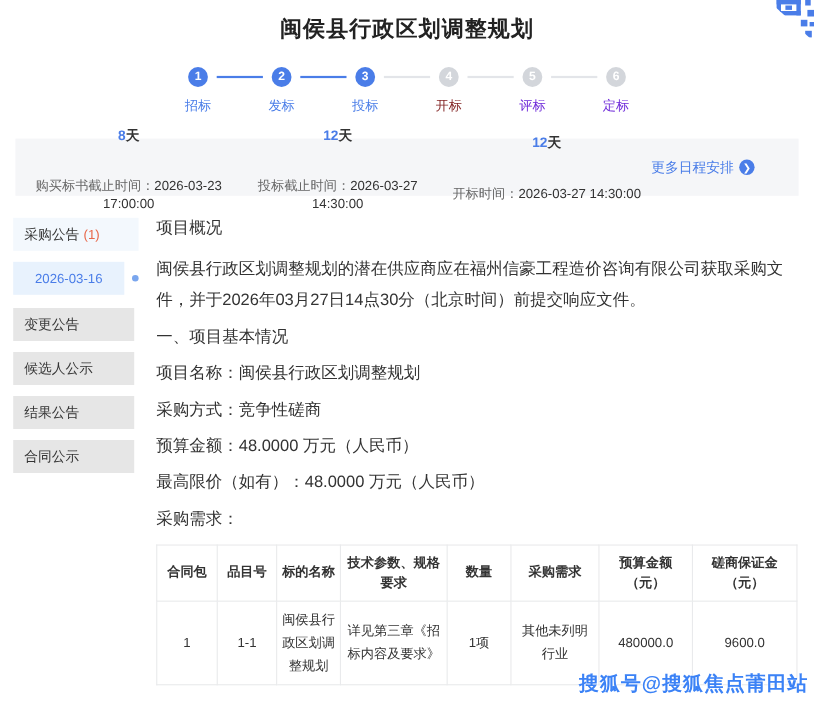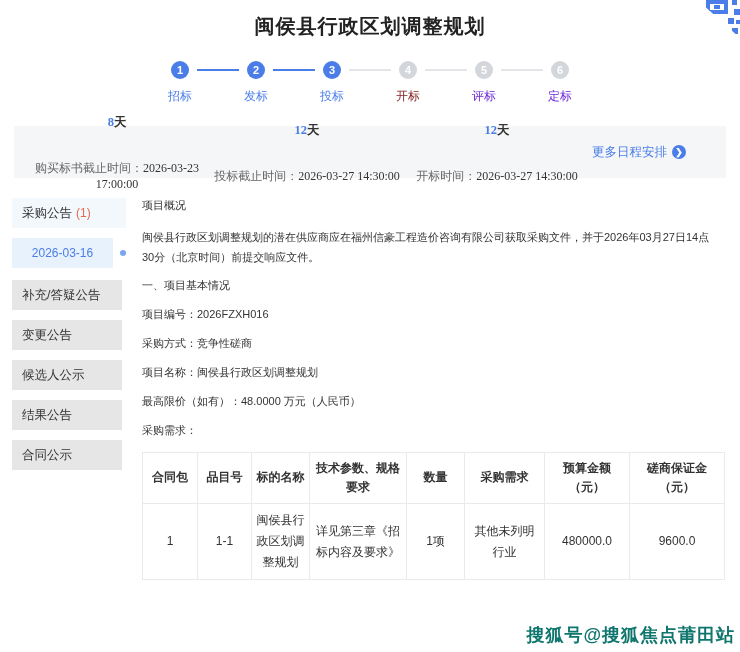--- a/index.html
+++ b/index.html
@@ -20,21 +20,21 @@
     font-weight:bold; display:flex; align-items:center; justify-content:center;
     background:var(--step-inactive,#d3d6db); }
   .step--done .step-circle { background:var(--accent,#4a7de8); }
   .step-label { margin-top:9px; font-size:12px; color:#6d28d9; white-space:nowrap; }
   .step--done .step-label { color:var(--accent,#4a7de8); }
   .step--emph .step-label { color:#7f1d1d; }
   .step-line { width:42px; height:2px; margin-top:8px; background:#e3e5e9; }
   .step-line--active { background:var(--accent,#4a7de8); }
   
   .schedule-bar { margin:21px 14px 0; background:var(--strip-bg,#f5f6f8); height:52px;
-    display:flex; align-items:center; padding:0 8px;font-family:Liberation Serif, serif; }
+    display:flex; align-items:center; padding:0 8px; }
   .schedule-item { flex:1; text-align:center; }
   .schedule-days { font-size:12.5px; font-weight:bold; color:#333; line-height:1.6; }
   .schedule-days .num { color:var(--accent,#4a7de8); }
   .schedule-meta { font-size:12px;margin-top:28px; }
   .schedule-label { color:#666; }
   .schedule-time { color:#333; }
   .more-link { width:126px; flex:none; display:flex; align-items:center; gap:5px;
     color:var(--accent,#4a7de8); font-size:12.5px; cursor:pointer; }
   .arrow-icon { width:14px; height:14px; border-radius:50%; background:var(--accent,#4a7de8);
     color:#fff; font-size:9px; display:inline-flex; align-items:center; justify-content:center;
@@ -48,34 +48,34 @@
   .side-item--active { background:var(--sidebar-active-bg,#f3f8fd); width:114px; }
   .side-badge { color:var(--badge,#e8684a); margin-left:4px; font-size:12px; }
   .side-date { position:relative; width:101px; height:30px; line-height:30px; text-align:center;
     background:var(--date-bg,#e8f2fd); color:var(--accent,#4a7de8); font-size:12px;
     margin-bottom:12px; cursor:pointer; }
   .side-date .dot { position:absolute; right:-13px; top:12px; width:6px; height:6px;
     border-radius:50%; background:var(--dot,#7aa6ee); }
   .main { flex:1; padding:0 16px 0 10px; }
   .announce-title { text-align:center; font-size:15px; font-weight:bold; color:#333;
     margin:3px 0 24px; }
-  .main p { font-size:11px; margin-bottom:14px; }
+  .main p { font-size:15px; margin-bottom:14px; }
   .overview-text { line-height:1.85; margin-bottom:10px !important; width:99%; }
   .bold { font-weight:normal; }
   .field-label, .field-value { color:#333; }
   
   table { width:100%; border-collapse:collapse; table-layout:fixed; margin:5px 0 15px; }
   th, td { border:1px solid var(--border,#e9eaec); text-align:center; font-size:12px;
     padding:6px 4px; color:#333; }
   th { font-weight:bold; height:50px; line-height:1.6; }
   td { height:70px; line-height:1.75; }
   th span { display:block; }
   
-  .watermark { position:absolute; right:5px; bottom:5px; font-size:18px; font-weight:bold;
-    color:#0f766e; letter-spacing:1px;
+  .watermark { position:absolute; right:5px; bottom:19px; font-size:18px; font-weight:bold;
+    color:#3b82f6; letter-spacing:1px;
     text-shadow:1px 1px 0 rgba(255,255,255,.85), -1px -1px 0 rgba(255,255,255,.35); }
 </style>
 </head>
 <body>
 
 <div class="qr-badge">
   <svg width="46" height="38" viewBox="0 0 46 38">
     <g fill="#4a7de8">
       <rect x="12" y="0" width="22" height="4"></rect>
       <rect x="12" y="0" width="4" height="14"></rect>
@@ -158,34 +158,33 @@
 
 <div class="content">
   <div class="sidebar">
     <div class="side-item side-item--active">
       <span>采购公告</span><span class="side-badge">(1)</span>
     </div>
     <div class="side-date">
       <span>2026-03-16</span>
       <span class="dot"></span>
     </div>
-    <div class="side-item"><span>补充/答疑公告</span></div>
     <div class="side-item"><span>变更公告</span></div>
     <div class="side-item"><span>候选人公示</span></div>
     <div class="side-item"><span>结果公告</span></div>
     <div class="side-item"><span>合同公示</span></div>
   </div>
 
   <div class="main">
     <p>项目概况</p>
     <p class="overview-text">闽侯县行政区划调整规划的潜在供应商应在福州信豪工程造价咨询有限公司获取采购文件，并于2026年03月27日14点30分（北京时间）前提交响应文件。</p>
     <p class="bold">一、项目基本情况</p>
-    <p><span class="field-label">项目编号：</span><span class="field-value">2026FZXH016</span></p>
+    <p><span class="field-label">项目名称：</span><span class="field-value">闽侯县行政区划调整规划</span></p>
     <p><span class="field-label">采购方式：</span><span class="field-value">竞争性磋商</span></p>
-    <p><span class="field-label">项目名称：</span><span class="field-value">闽侯县行政区划调整规划</span></p>
+    <p><span class="field-label">预算金额：</span><span class="field-value">48.0000 万元（人民币）</span></p>
     <p><span class="field-label">最高限价（如有）：</span><span class="field-value">48.0000 万元（人民币）</span></p>
     <p>采购需求：</p>
 
     <table>
       <colgroup>
         <col style="width:55px">
           <col style="width:54px">
           <col style="width:58px">
           <col style="width:97px">
         <col style="width:58px">

